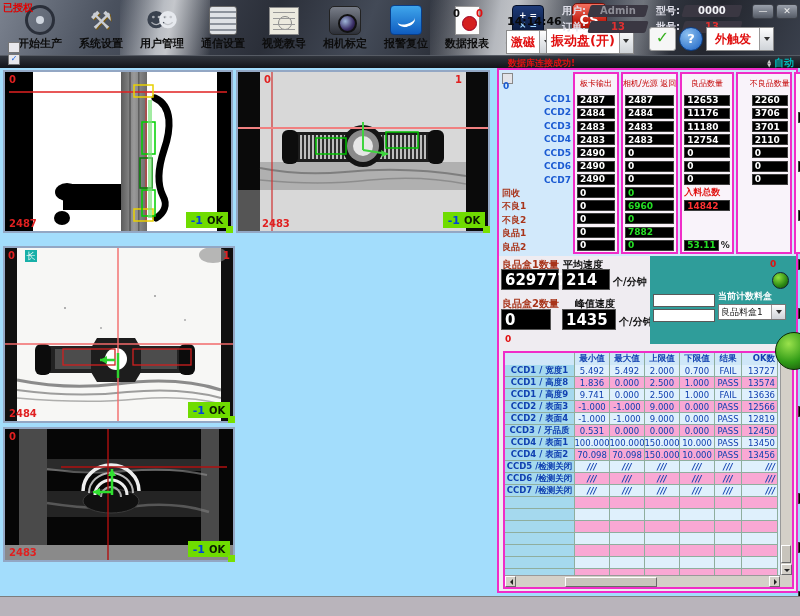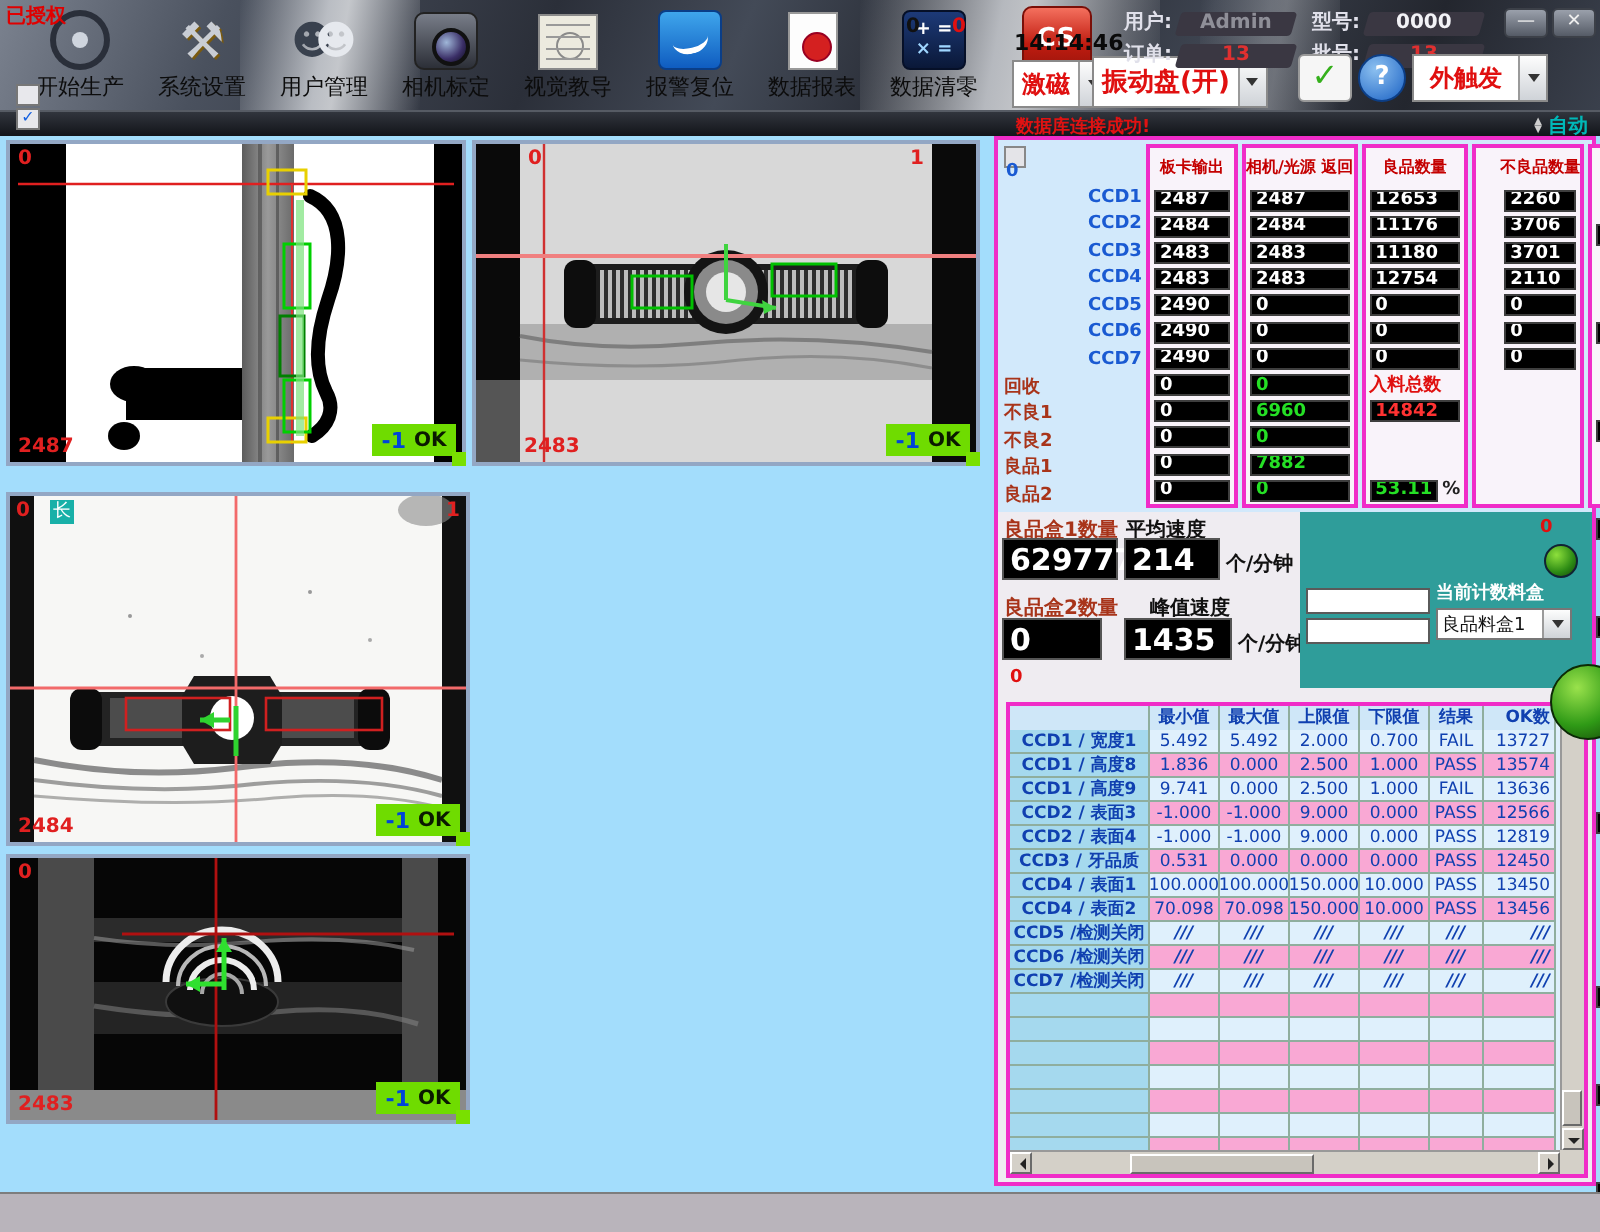--- a/index.html
+++ b/index.html
@@ -8,21 +8,21 @@
        -webkit-font-smoothing:antialiased;}
   
   .toolbar{position:absolute;left:0;top:0;width:800px;height:55px;
     background:linear-gradient(112deg,#7b828f 0%,#4a515e 14%,#2b2f39 34%,#434a57 46%,#22252d 60%,#3d434f 74%,#23262e 88%,#3a404c 100%);}
   .streak{position:absolute;top:0;height:55px;width:90px;background:linear-gradient(100deg,transparent,#cfd2d7 45%,#dcdee1 55%,transparent);opacity:.85;}
   .authorized{position:absolute;left:3px;top:1px;color:#e00000;font-size:10px;font-weight:bold;z-index:5;}
   .chkpair{position:absolute;left:8px;top:42px;z-index:5;}
   .chk{width:10px;height:9px;background:#e8e8ec;border:1px solid #777;margin-bottom:1px;font-size:8px;line-height:8px;color:#1560e0;text-align:center;font-weight:bold;}
   .tb-buttons{position:absolute;left:16px;top:3px;display:flex;align-items:flex-end;gap:13px;z-index:4;}
   .tb-btn{display:flex;flex-direction:column;align-items:center;width:48px;cursor:pointer;}
-  .tb-btn .lbl{font-size:11px;font-weight:normal;color:#0c0c0c;white-space:nowrap;margin-top:1px;}
+  .tb-btn .lbl{font-size:11px;font-weight:bold;color:#0c0c0c;white-space:nowrap;margin-top:1px;}
   .ic{width:32px;height:30px;display:flex;align-items:center;justify-content:center;position:relative;}
   .icon-start-production{border-radius:50%;width:30px;height:30px;background:radial-gradient(circle at 35% 32%,#d9dfe8 0 18%,#59median 0,#4a5160 45%,#161a22 75%);box-shadow:inset 0 0 0 3px #2a2f3a;}
   .icon-start-production::after{content:"";width:8px;height:8px;border-radius:50%;background:#cfd5de;position:absolute;left:11px;top:11px;}
   .icon-system-settings{font-size:25px;color:#c9cdd4;text-shadow:1px 1px 0 #7a5a10;}
   .icon-user-management span{font-size:20px;}
   .u1{color:#39414e;margin-right:-9px;}
   .u2{color:#e6e9ee;font-size:24px;}
   .icon-comm-settings{width:26px;height:27px;border-radius:3px;border:1px solid #666;
      background:repeating-linear-gradient(180deg,#dfe2e6 0 4px,#8d939c 4px 6px);}
   .icon-camera-calibration{width:30px;height:27px;border-radius:5px;background:linear-gradient(#787d88,#2c2f37);border:1px solid #222;}
@@ -82,21 +82,21 @@
   
   .right-wrap{position:absolute;left:497px;top:68px;width:301px;height:525px;border:2px solid #f02cc8;box-sizing:border-box;background:#efecf1;}
   .board-area{position:absolute;left:0;top:0;width:297px;height:186px;background:#d2e9fb;display:flex;gap:2px;padding:2px;box-sizing:border-box;}
   .bt-labels{flex:0 0 28px;position:relative;}
   .bt-corner{height:20px;position:relative;}
   .bt-corner .zero{position:absolute;left:2px;bottom:1px;color:#1a5ad2;font-size:9px;font-weight:bold;}
   .bt-chk{position:absolute;left:1px;top:1px;width:9px;height:9px;background:#e4e4e8;border:1px solid #888;}
   .lrow{height:13.5px;display:flex;align-items:center;font-size:9px;font-weight:bold;padding-left:1px;}
   .lb-blue{color:#1a5ad2;margin-left:42px;}.lb-red{color:#a8341a;}
   .b-col{border:2px solid #f02cc8;background:#f9f3fa;box-sizing:border-box;display:flex;flex-direction:column;}
-  .b-col .hd{height:20px;display:flex;align-items:center;justify-content:center;color:#c40000;font-weight:bold;font-size:8px;white-space:nowrap;overflow:hidden;}
+  .b-col .hd{height:20px;display:flex;align-items:center;justify-content:center;color:#c40000;font-weight:normal;font-size:8px;white-space:nowrap;overflow:hidden;}
   .slot{height:13.5px;display:flex;align-items:center;padding:0 2px;box-sizing:border-box;}
   .vbox{flex:1;background:#000;height:11px;display:flex;align-items:center;padding:0 2px;font-size:9px;font-weight:bold;border:1px solid #3e3e3e;box-sizing:border-box;overflow:hidden;}
   .c-white{color:#fff;}.c-green{color:#25e025;}.c-red{color:#ff3232;}.c-cyan{color:#00dcdc;}
   .slot .flabel{color:#e01010;font-size:9px;font-weight:bold;}
   .pbox{width:68%;}
   .psuffix{color:#222;font-size:9px;font-weight:bold;margin-left:2px;}
   
   .counter-area{position:absolute;left:0;top:186px;width:297px;height:95px;background:#efecf1;}
   .cl{position:absolute;font-size:10px;font-weight:bold;white-space:nowrap;}
   .cl-red{color:#a8341a;}.cl-black{color:#111;}
@@ -163,26 +163,32 @@
     <span class="lbl">系统设置</span>
   </div>
   <div class="tb-btn">
     <span class="ic icon-user-management">
         <span class="u1">☻</span>
         <span class="u2">☻</span>
       </span>
     <span class="lbl">用户管理</span>
   </div>
   <div class="tb-btn">
-    <span class="ic icon-camera-calibration"></span>
-    <span class="lbl">相机标定</span>
+    <span class="ic">
+        <span class="icon-comm-settings"></span>
+      </span>
+    <span class="lbl">通信设置</span>
   </div>
   <div class="tb-btn">
     <span class="ic icon-vision-teaching"></span>
     <span class="lbl">视觉教导</span>
+  </div>
+  <div class="tb-btn">
+    <span class="ic icon-camera-calibration"></span>
+    <span class="lbl">相机标定</span>
   </div>
   <div class="tb-btn">
     <span class="ic icon-alarm-reset"></span>
     <span class="lbl">报警复位</span>
   </div>
   <div class="tb-btn">
     <span class="ic icon-data-report"></span>
     <span class="lbl">数据报表</span>
   </div>
   <div class="tb-btn">

